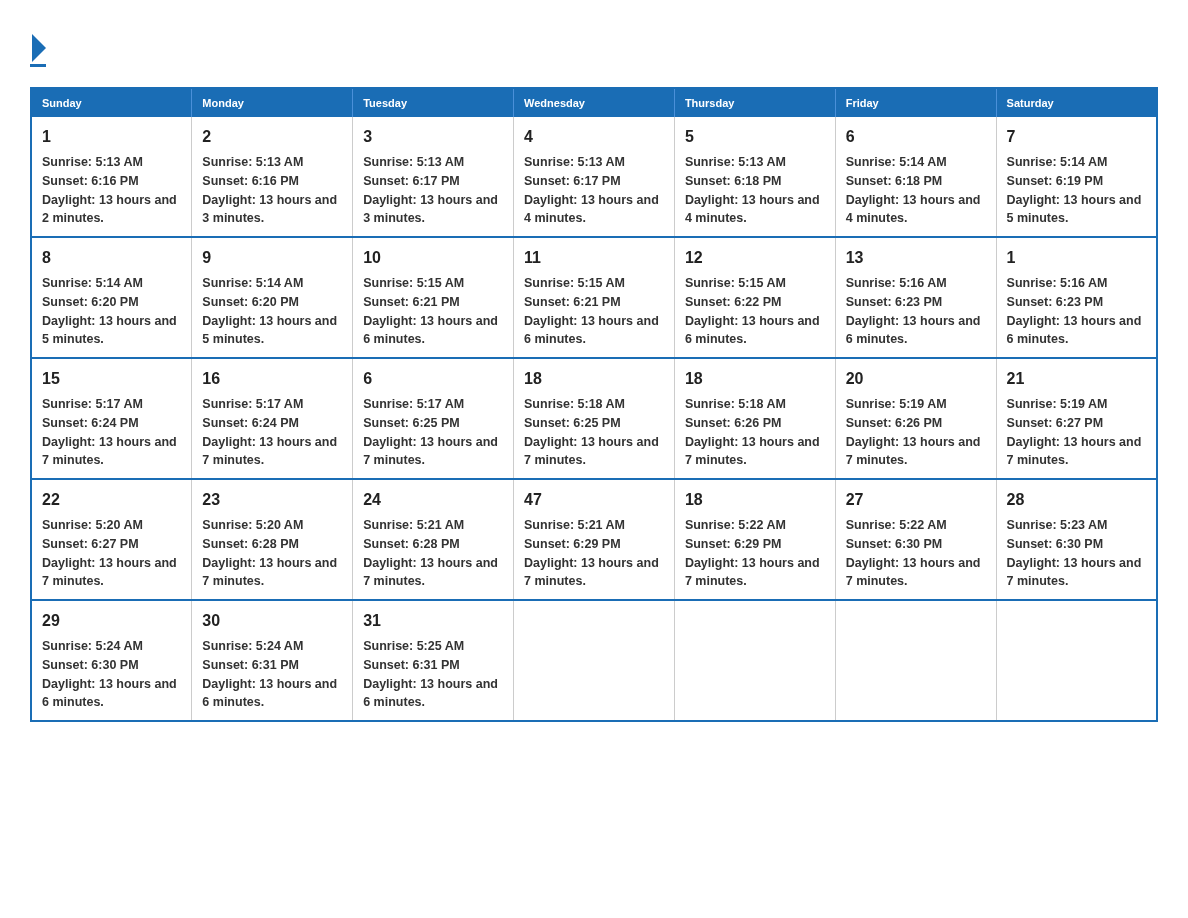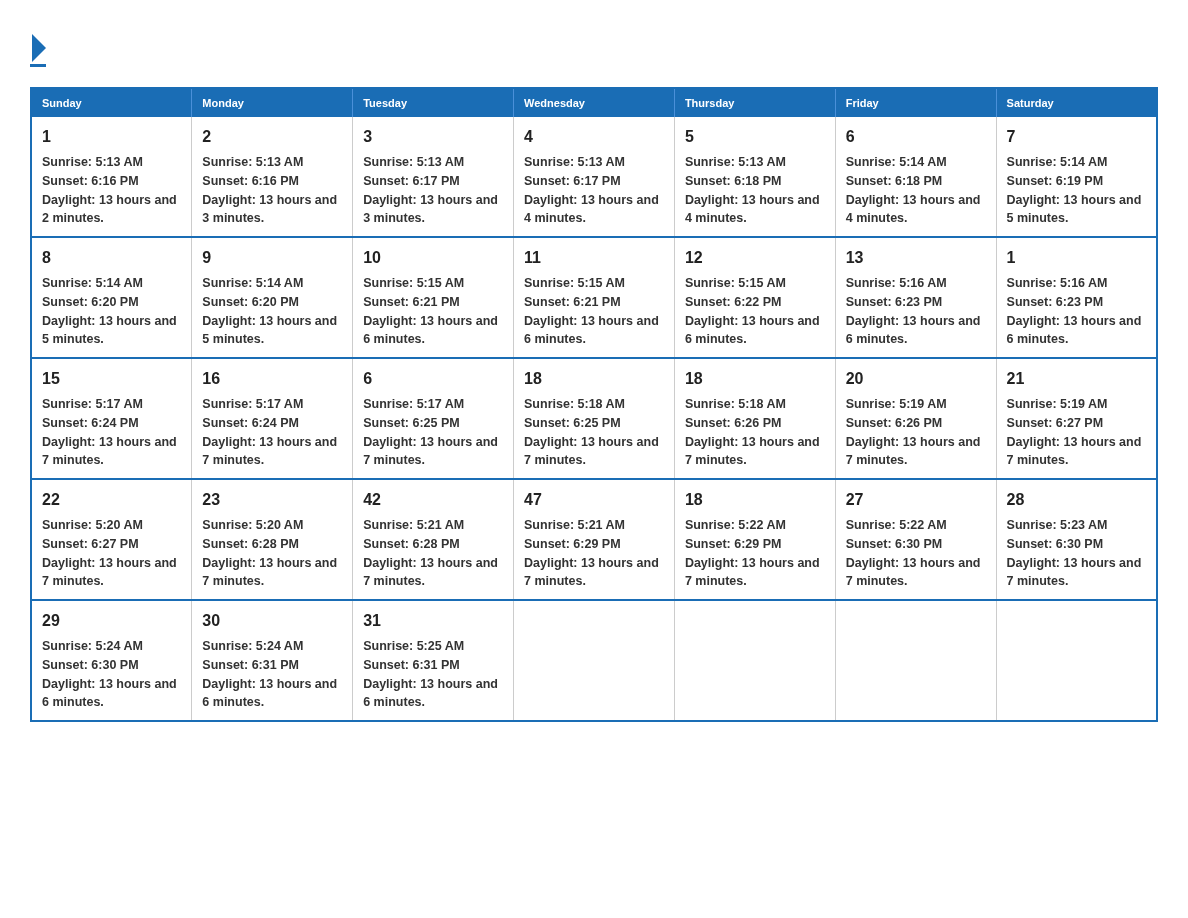--- a/index.html
+++ b/index.html
@@ -193,21 +193,21 @@
         <td><span class="day-number">20</span>
 <span class="day-info">Sunrise: 5:19 AM<br>Sunset: 6:26 PM<br>Daylight: 13 hours and 7 minutes.</span></td>
         <td><span class="day-number">21</span>
 <span class="day-info">Sunrise: 5:19 AM<br>Sunset: 6:27 PM<br>Daylight: 13 hours and 7 minutes.</span></td>
       </tr>
       <tr>
         <td><span class="day-number">22</span>
 <span class="day-info">Sunrise: 5:20 AM<br>Sunset: 6:27 PM<br>Daylight: 13 hours and 7 minutes.</span></td>
         <td><span class="day-number">23</span>
 <span class="day-info">Sunrise: 5:20 AM<br>Sunset: 6:28 PM<br>Daylight: 13 hours and 7 minutes.</span></td>
-        <td><span class="day-number">42</span>
+        <td><span class="day-number">24</span>
 <span class="day-info">Sunrise: 5:21 AM<br>Sunset: 6:28 PM<br>Daylight: 13 hours and 7 minutes.</span></td>
         <td><span class="day-number">47</span>
 <span class="day-info">Sunrise: 5:21 AM<br>Sunset: 6:29 PM<br>Daylight: 13 hours and 7 minutes.</span></td>
         <td><span class="day-number">18</span>
 <span class="day-info">Sunrise: 5:22 AM<br>Sunset: 6:29 PM<br>Daylight: 13 hours and 7 minutes.</span></td>
         <td><span class="day-number">27</span>
 <span class="day-info">Sunrise: 5:22 AM<br>Sunset: 6:30 PM<br>Daylight: 13 hours and 7 minutes.</span></td>
         <td><span class="day-number">28</span>
 <span class="day-info">Sunrise: 5:23 AM<br>Sunset: 6:30 PM<br>Daylight: 13 hours and 7 minutes.</span></td>
       </tr>

